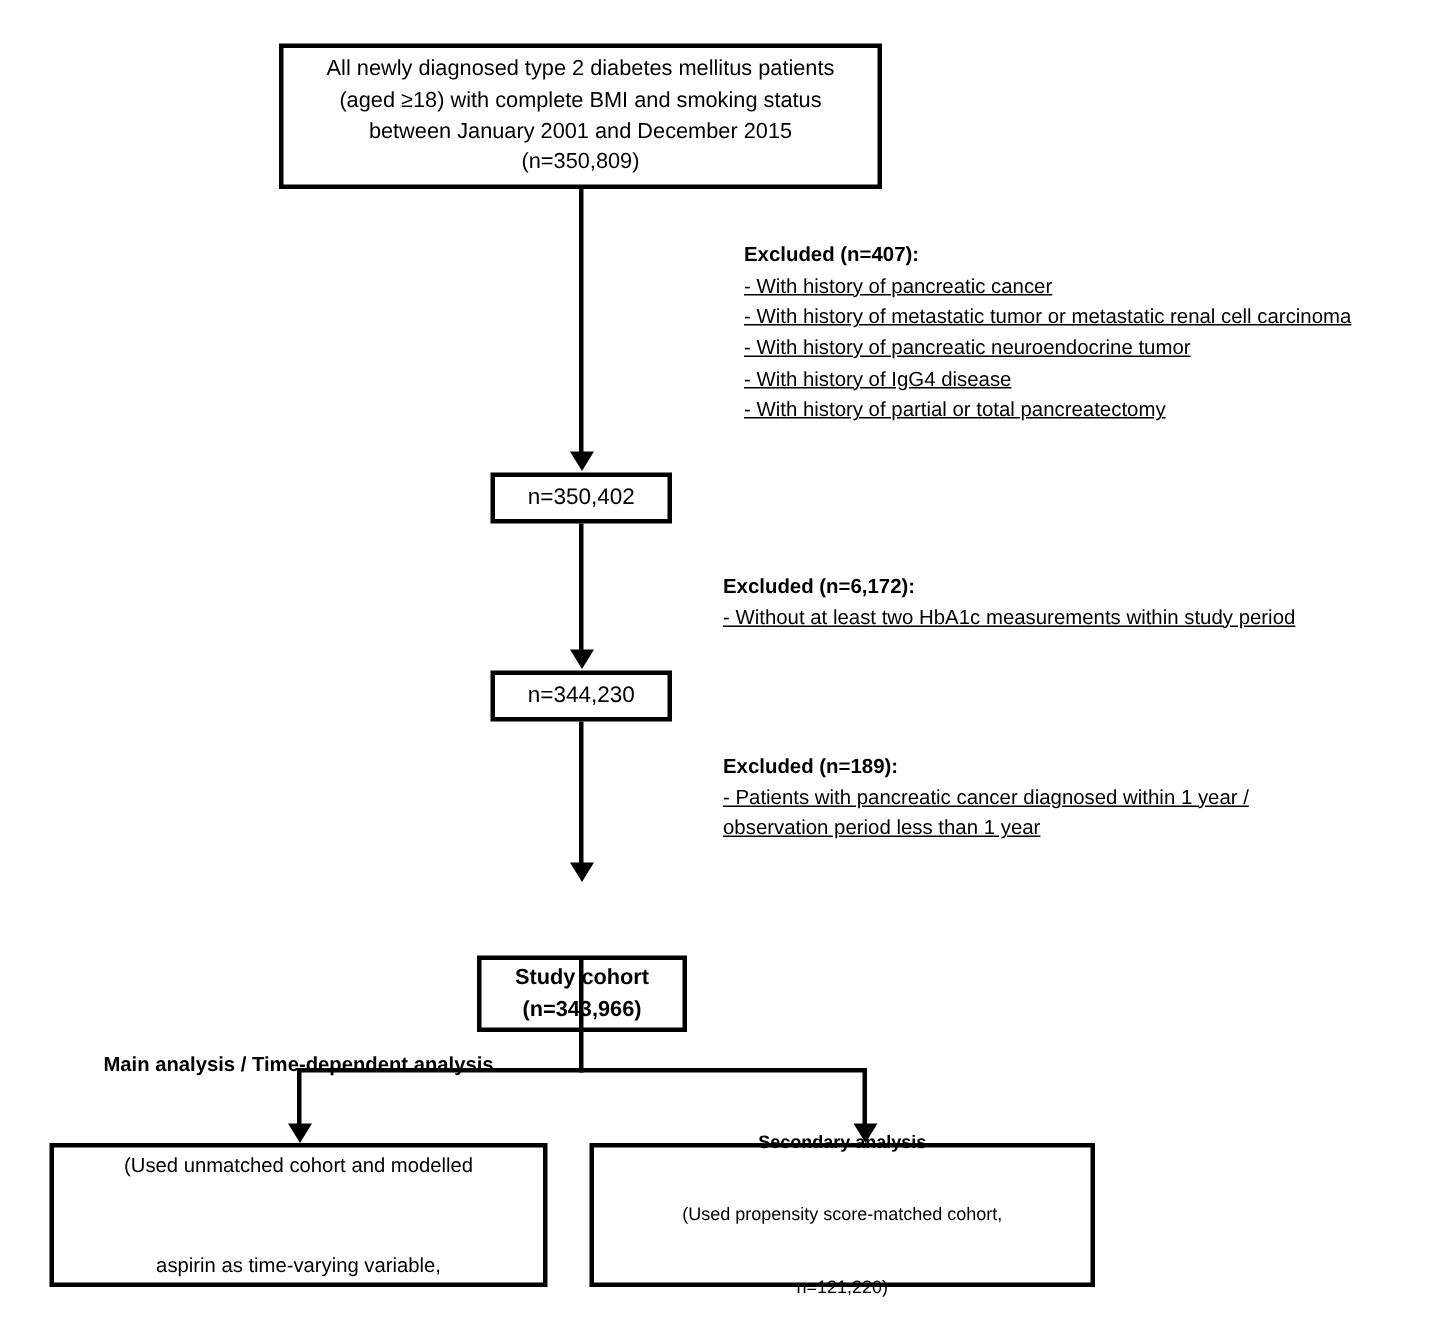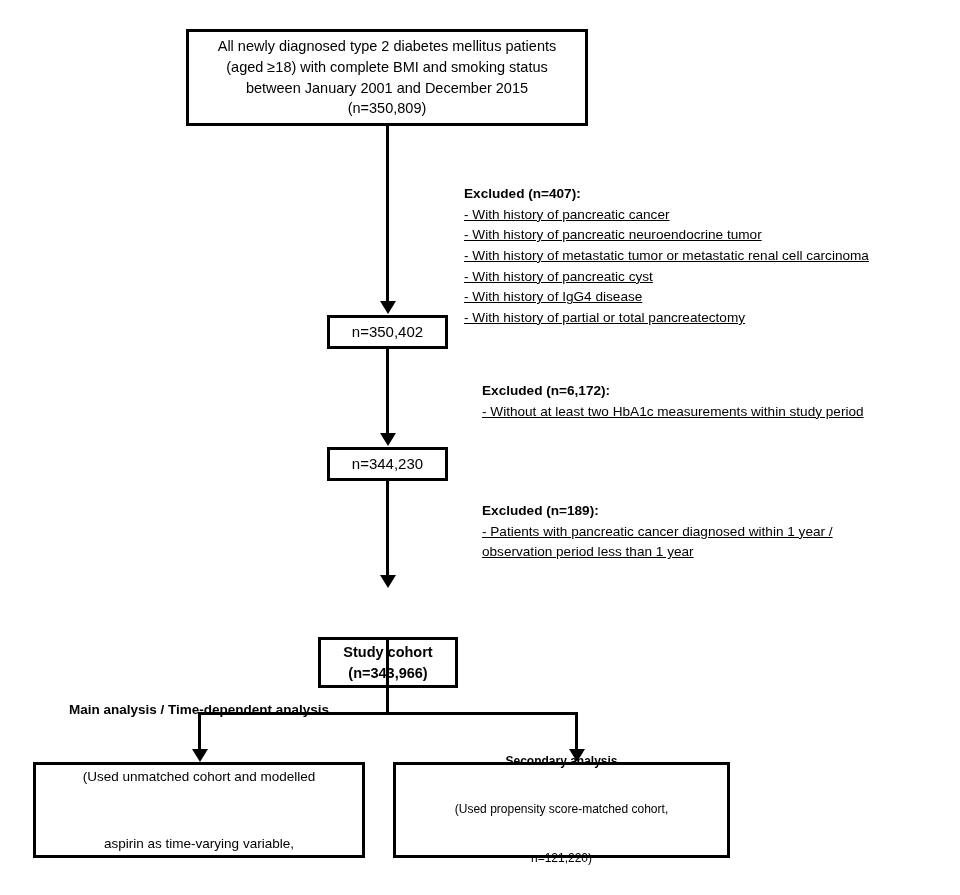--- a/index.html
+++ b/index.html
@@ -72,21 +72,21 @@
   .excl {
     position: absolute;
     font-size: 13.6px;
     line-height: 1.52;
     text-align: left;
     white-space: nowrap;
   }
   .excl .hd { font-weight: bold; display: block; }
   .excl .it { display: block; text-decoration: underline; }
   .excl .it.wrap { white-space: normal; }
-  #excl-1 { left: 464px; top: 160px; margin-top: 24px; }
+  #excl-1 { left: 496px; top: 160px; }
   #excl-2 { left: 482px; top: 381px; }
   #excl-3 { left: 482px; top: 501px; width: 420px; }
 
   
   .vline {
     position: absolute;
     width: 3px;
     background: #000000;
   }
   .hline {
@@ -113,23 +113,22 @@
     <span class="ln">between January 2001 and December 2015</span>
     <span class="ln">(n=350,809)</span>
   </div>
 
   <div class="vline" style="left:386px; top:126px; height:176px;"></div>
   <div class="arrowhead" style="left:379.5px; top:301px;"></div>
 
   <div class="excl" id="excl-1">
     <span class="hd">Excluded (n=407):</span>
     <span class="it">- With history of pancreatic cancer</span>
+    <span class="it">- With history of metastatic tumor or metastatic renal cell carcinoma</span>
     <span class="it">- With history of pancreatic neuroendocrine tumor</span>
-    <span class="it">- With history of metastatic tumor or metastatic renal cell carcinoma</span>
-    <span class="it">- With history of pancreatic cyst</span>
     <span class="it">- With history of IgG4 disease</span>
     <span class="it">- With history of partial or total pancreatectomy</span>
   </div>
 
   <div class="box" id="box-count-1">
     <span class="ln">n=350,402</span>
   </div>
 
   <div class="vline" style="left:386px; top:349px; height:85px;"></div>
   <div class="arrowhead" style="left:379.5px; top:433px;"></div>

